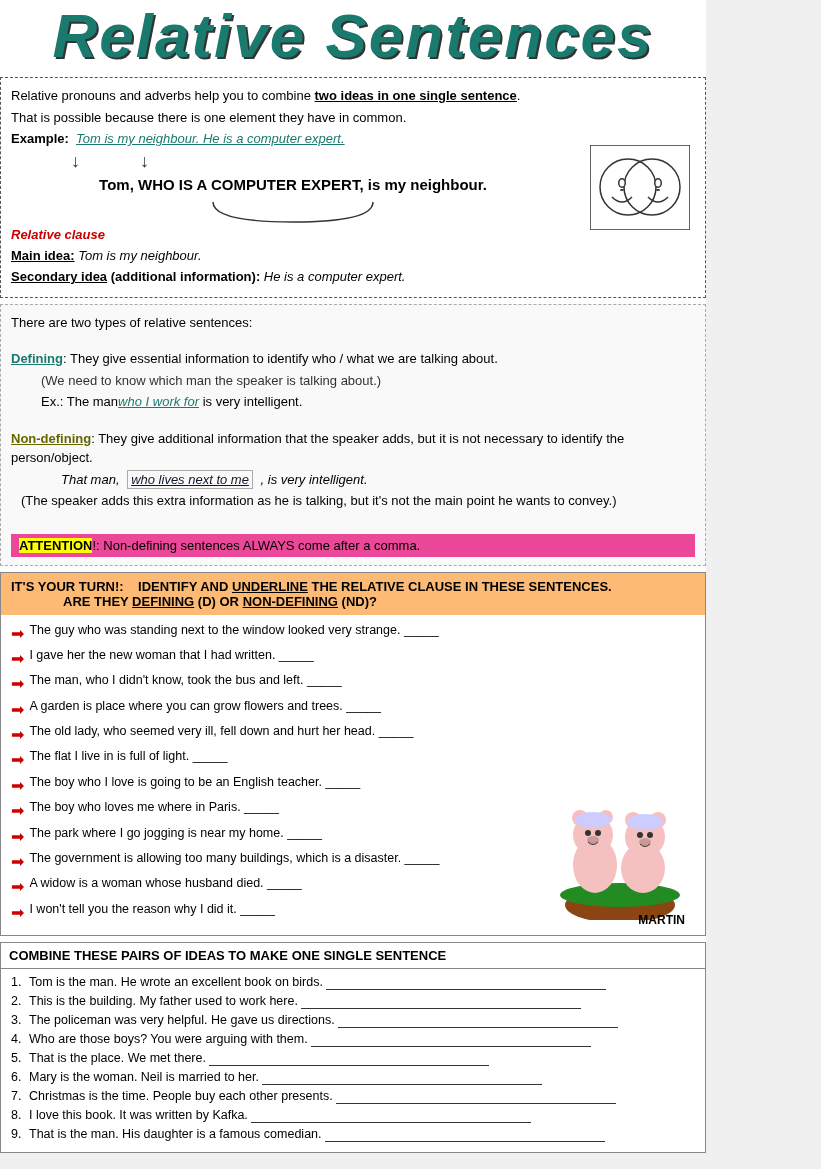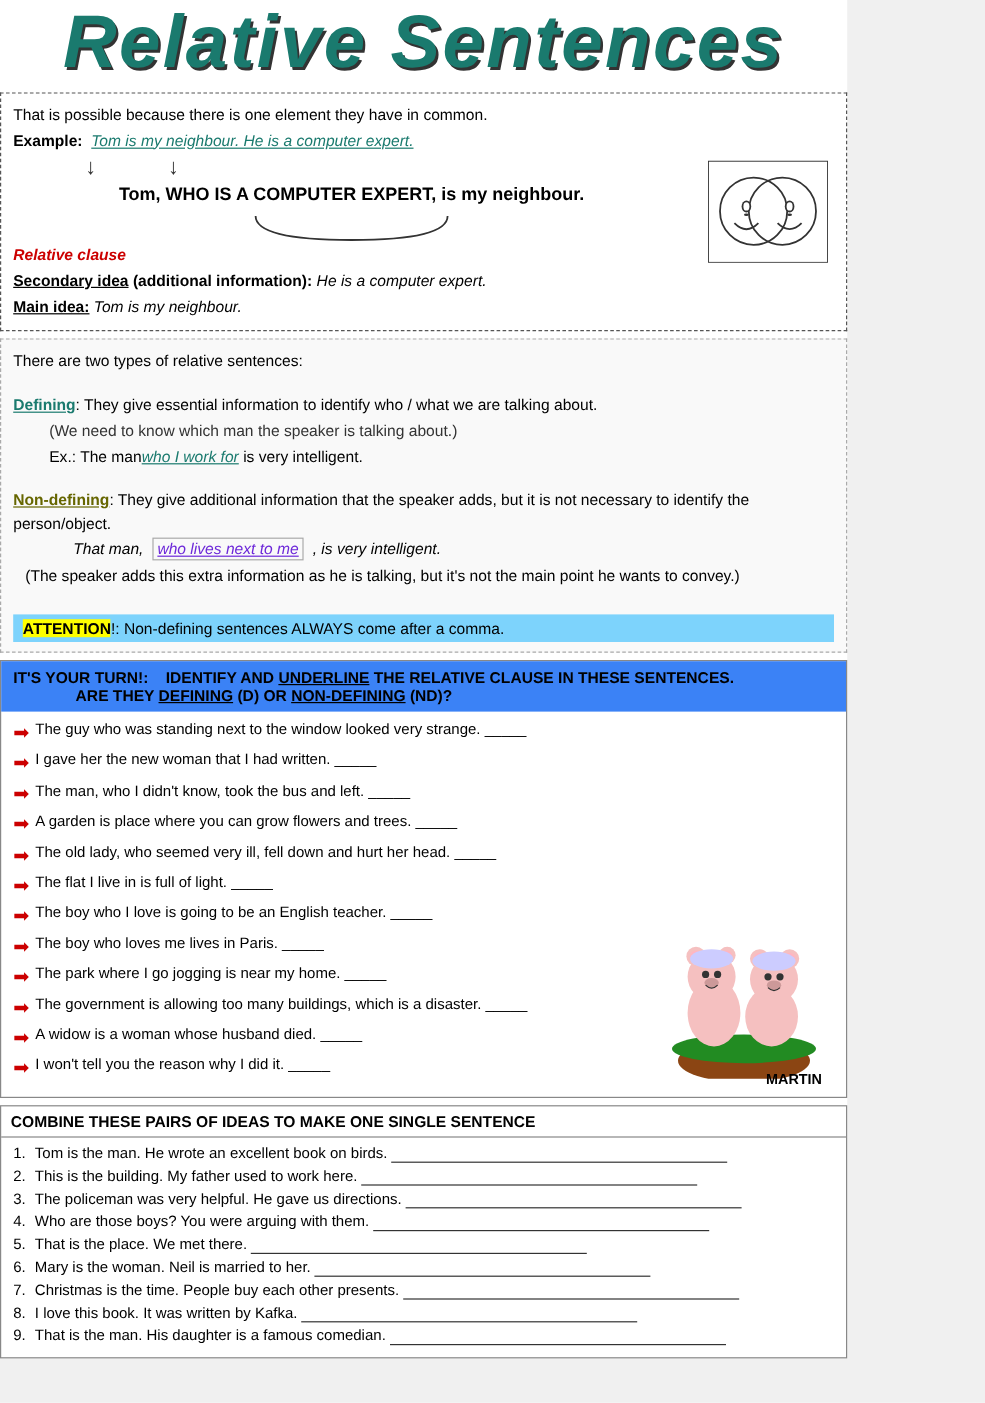--- a/index.html
+++ b/index.html
@@ -100,39 +100,39 @@
       font-weight: bold;
       text-decoration: underline;
     }
     .nondefining-label {
       color: #666600;
       font-weight: bold;
       text-decoration: underline;
     }
 
     .attention-box {
-      background: #7dd3fc;
+      background: #ec4899;
       border: none;
       padding: 4px 8px;
       margin-top: 6px;
       font-size: 13px;
     }
     .attention-word {
       background: yellow;
       font-weight: bold;
     }
 
     
     .exercise-section {
       border: 1.5px solid #888;
       padding: 0;
       margin-bottom: 6px;
     }
     .exercise-header {
-      background: #3b82f6;
+      background: #fdba74;
       padding: 6px 10px;
       font-weight: bold;
     }
     .exercise-body {
       padding: 8px 10px;
       display: flex;
       gap: 10px;
     }
     .exercise-list { flex: 1; }
     .exercise-image {
@@ -192,20 +192,23 @@
 <body>
 
 <div class="page">
 
   <div class="title-bar">
     <span class="title-text">Relative Sentences</span>
   </div>
 
   <div class="top-section">
     <div class="top-left">
+      <p>
+        <span>Relative pronouns and adverbs help you to combine </span><span class="underline bold">two ideas in one single sentence</span><span>.</span>
+      </p>
       <p>That is possible because there is one element they have in common.</p>
       <p>
         <span class="bold">Example:</span>
         &nbsp;<span class="italic green" style="text-decoration:underline;">Tom is my neighbour. He is a computer expert.</span>
       </p>
 
       <div class="arrows-container">
         <div class="arrow-down">↓</div>
         <div class="arrow-down">↓</div>
       </div>
@@ -213,31 +216,31 @@
       <div class="combined-sentence">Tom, WHO IS A COMPUTER EXPERT, is my neighbour.</div>
 
       <div class="brace-container">
         <svg width="200" height="30" class="brace-svg">
           <path d="M 20,5 Q 20,25 100,25 Q 180,25 180,5" stroke="#333" stroke-width="1.5" fill="none"></path>
         </svg>
       </div>
 
       <div class="relative-clause-label">Relative clause</div>
 
+      <p>
+        <span class="bold underline">Main idea:</span>
+        <span class="italic"> </span>
+        <span class="italic">Tom is my neighbour.</span>
+      </p>
       <p>
         <span class="bold underline">Secondary idea</span>
         <span class="bold"> </span>
         <span class="bold">(additional information):</span>
         <span class="italic"> </span>
         <span class="italic">He is a computer expert.</span>
-      </p>
-      <p>
-        <span class="bold underline">Main idea:</span>
-        <span class="italic"> </span>
-        <span class="italic">Tom is my neighbour.</span>
       </p>
     </div>
     <div class="top-right">
 
       <svg width="100" height="85">
         <rect x="0" y="0" width="100" height="85" fill="white" stroke="#333" stroke-width="1.5"></rect>
 
         <circle cx="38" cy="42" r="28" fill="none" stroke="#333" stroke-width="1.5"></circle>
 
         <circle cx="62" cy="42" r="28" fill="none" stroke="#333" stroke-width="1.5"></circle>
@@ -268,21 +271,21 @@
     <p style="margin-left:30px; color:#333;">(We need to know which man the speaker is talking about.)</p>
     <p style="margin-left:30px;">
       Ex.: The man<span style="text-decoration:underline; font-style:italic; color:#1a7a6e;">who I work for</span><span> </span><span>is very intelligent.</span>
     </p>
     <br>
     <p>
       <span class="nondefining-label">Non-defining</span><span>: They give additional information that the speaker adds, but it is not necessary to identify the person/object.</span>
     </p>
     <p style="margin-left:50px; font-style:italic;">
       <span>That man,</span>
-      <span style="text-decoration:underline; color:#6d28d9; border:1px solid #aaa; padding:1px 3px; margin:16px 4px;">who lives next to me</span>
+      <span style="text-decoration:underline; color:#0f172a; border:1px solid #aaa; padding:1px 3px; margin:16px 4px;">who lives next to me</span>
       <span>, is very intelligent.</span>
     </p>
     <p style="margin-left:10px;">(The speaker adds this extra information as he is talking, but it's not the main point he wants to convey.)</p>
     <br>
     <div class="attention-box">
       <span class="attention-word">ATTENTION</span><span>!: Non-defining sentences ALWAYS come after a comma.</span>
     </div>
   </div>
 
   <div class="exercise-section">
@@ -318,21 +321,21 @@
           <div class="ex-item">
             <span class="arrow-right">➡</span>
             <span>The flat I live in is full of light. _____</span>
           </div>
           <div class="ex-item">
             <span class="arrow-right">➡</span>
             <span>The boy who I love is going to be an English teacher. _____</span>
           </div>
           <div class="ex-item">
             <span class="arrow-right">➡</span>
-            <span>The boy who loves me lives in Paris. _____</span>
+            <span>The boy who loves me where in Paris. _____</span>
           </div>
           <div class="ex-item">
             <span class="arrow-right">➡</span>
             <span>The park where I go jogging is near my home. _____</span>
           </div>
           <div class="ex-item">
             <span class="arrow-right">➡</span>
             <span>The government is allowing too many buildings, which is a disaster. _____</span>
           </div>
           <div class="ex-item">

